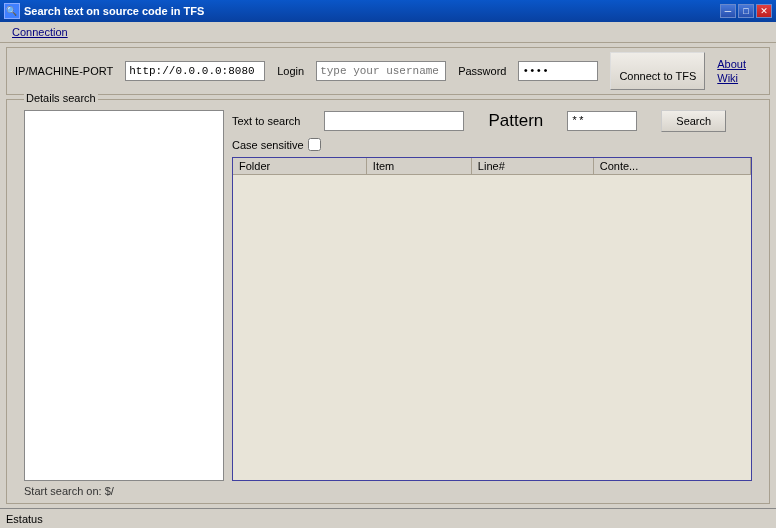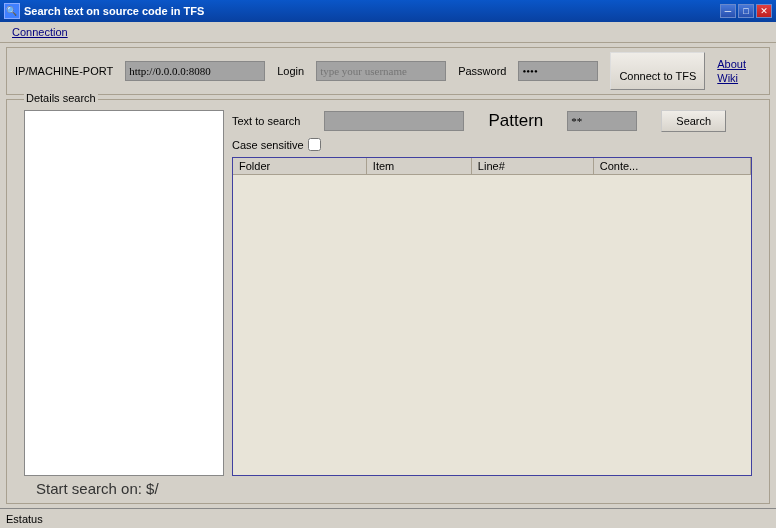--- a/index.html
+++ b/index.html
@@ -95,25 +95,25 @@
       display: flex;
       align-items: center;
       gap: 12px;
     }
     .field-label {
       font-size: 11px;
       white-space: nowrap;
     }
     .text-input {
       border: 1px solid #888;
-      background: #a3a3a3;
+      background: #ffffff;
       height: 20px;
       padding: 0 3px;
       font-size: 11px;
-      font-family: Liberation Serif, serif;
+      font-family: Liberation Mono, monospace;
     }
     .input-ip { width: 140px; }
     .input-login { width: 130px; }
     .input-password { width: 80px; }
 
     .connect-btn {
       background: linear-gradient(to bottom, #f0ede8, #d8d4cc);
       border: 1px solid #888;
       border-top-color: #ddd;
       border-left-color: #ddd;
@@ -325,21 +325,21 @@
                 <th>Conte...</th>
               </tr>
             </thead>
             <tbody>
             </tbody>
           </table>
         </div>
       </div>
     </div>
 
-    <div style="font-size:15px; padding: 4px 0 0 0; color:#333;margin-left:12px;">Start search on: $/</div>
+    <div style="font-size:11px; padding: 4px 0 0 0; color:#333;">Start search on: $/</div>
   </div>
 
   <div class="status-bar">
     <span class="status-text">Estatus</span>
     <span class="status-right"></span>
   </div>
 
 </div>
 
 </body></html>

